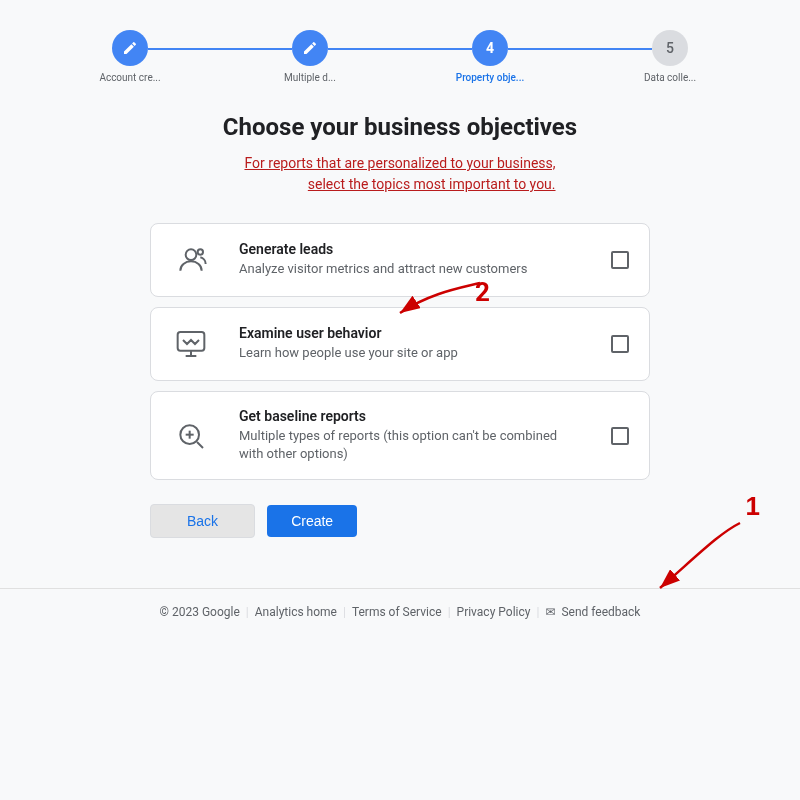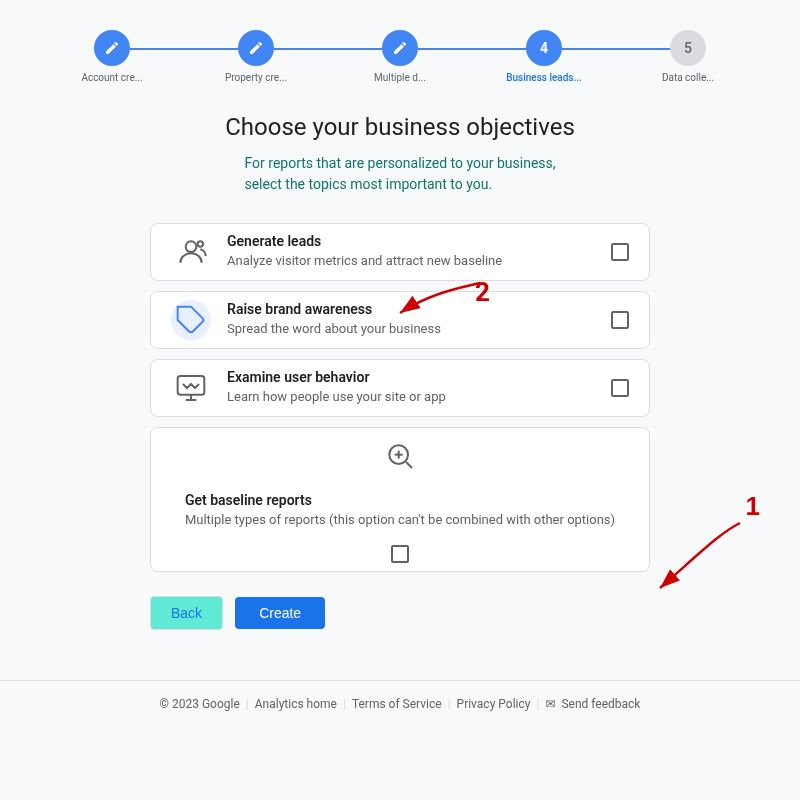--- a/index.html
+++ b/index.html
@@ -93,51 +93,52 @@
     .main-content {
       display: flex;
       flex-direction: column;
       align-items: center;
       width: 100%;
       padding: 30px 40px 20px;
     }
 
     .page-title {
       font-size: 24px;
-      font-weight: 400;
+      font-weight: 700;
       color: #202124;
       margin-bottom: 12px;
       text-align: right;
     }
 
     .page-subtitle {
       font-size: 14px;
-      color: #0f766e;
-      text-align: left;
+      color: #b91c1c;
+      text-align: right;
       line-height: 1.5;
       margin-bottom: 28px;
+      text-decoration: underline;
     }
 
     
     .options-container {
       display: flex;
       flex-direction: column;
       gap: 10px;
       width: 100%;
       max-width: 500px;
     }
 
     .option-card {
       background: white;
       border: 1px solid #dadce0;
       border-radius: 8px;
-      padding: 8px 20px;
-      display: flex;
-      align-items: center;
-      gap: 16px;
+      padding: 16px 20px;
+      display: flex;
+      align-items: center;
+      gap: 28px;
       cursor: pointer;
     }
 
     .option-icon {
       width: 40px;
       height: 40px;
       display: flex;
       align-items: center;
       justify-content: center;
       flex-shrink: 0;
@@ -177,24 +178,24 @@
     .button-row {
       display: flex;
       gap: 12px;
       margin-top: 24px;
       width: 100%;
       max-width: 500px;
       align-items: center;
     }
 
     .btn-back {
-      padding: 8px 20px;
+      padding: 8px 36px;
       border: 1px solid #dadce0;
       border-radius: 4px;
-      background: #5eead4;
+      background: #e5e5e5;
       color: #1a73e8;
       font-size: 14px;
       font-weight: 500;
       cursor: pointer;
     }
 
     .btn-create {
       padding: 8px 24px;
       border: none;
       border-radius: 4px;
@@ -264,41 +265,33 @@
 
   <div class="step-item">
     <div class="step-circle completed">
       <svg class="pencil-icon" viewBox="0 0 24 24" fill="white">
         <path d="M3 17.25V21h3.75L17.81 9.94l-3.75-3.75L3 17.25zM20.71 7.04a1 1 0 000-1.41l-2.34-2.34a1 1 0 00-1.41 0l-1.83 1.83 3.75 3.75 1.83-1.83z"></path>
       </svg>
     </div>
     <div class="step-label">Account cre...</div>
   </div>
 
-  <div class="step-item">
-    <div class="step-circle completed">
-      <svg class="pencil-icon" viewBox="0 0 24 24" fill="white">
-        <path d="M3 17.25V21h3.75L17.81 9.94l-3.75-3.75L3 17.25zM20.71 7.04a1 1 0 000-1.41l-2.34-2.34a1 1 0 00-1.41 0l-1.83 1.83 3.75 3.75 1.83-1.83z"></path>
-      </svg>
-    </div>
-    <div class="step-label">Property cre...</div>
-  </div>
 
   <div class="step-item">
     <div class="step-circle completed">
       <svg class="pencil-icon" viewBox="0 0 24 24" fill="white">
         <path d="M3 17.25V21h3.75L17.81 9.94l-3.75-3.75L3 17.25zM20.71 7.04a1 1 0 000-1.41l-2.34-2.34a1 1 0 00-1.41 0l-1.83 1.83 3.75 3.75 1.83-1.83z"></path>
       </svg>
     </div>
     <div class="step-label">Multiple d...</div>
   </div>
 
   <div class="step-item">
     <div class="step-circle active">4</div>
-    <div class="step-label active-label">Business leads...</div>
+    <div class="step-label active-label">Property obje...</div>
   </div>
 
   <div class="step-item" style="position:relative;">
     <div class="step-circle inactive">5</div>
     <div class="step-label">Data colle...</div>
   </div>
 </div>
 
 <div class="main-content">
   <h1 class="page-title">Choose your business objectives</h1>
@@ -314,57 +307,44 @@
         <div class="option-icon">
           <svg width="32" height="32" viewBox="0 0 24 24" fill="none" stroke="#5f6368" stroke-width="1.5">
             <circle cx="12" cy="8" r="4"></circle>
             <path d="M4 20c0-4 3.6-7 8-7s8 3 8 7"></path>
             <circle cx="19" cy="6" r="2"></circle>
             <path d="M19 10c2.2.5 4 2.5 4 5"></path>
           </svg>
         </div>
         <div class="option-text">
           <div class="option-title">Generate leads</div>
-          <div class="option-desc">Analyze visitor metrics and attract new baseline</div>
+          <div class="option-desc">Analyze visitor metrics and attract new customers</div>
         </div>
         <input type="checkbox" class="option-checkbox" style="">
       </div>
 
 
-      <div class="option-card">
-        <div class="option-icon" style="background:#e8f0fe; border-radius:50%; width:40px; height:40px;">
-          <svg width="32" height="32" viewBox="0 0 24 24" fill="none" stroke="#4285f4" stroke-width="1.5">
-            <path d="M20.59 13.41l-7.17 7.17a2 2 0 01-2.83 0L2 12V2h10l8.59 8.59a2 2 0 010 2.82z"></path>
-            <line x1="7" y1="7" x2="7.01" y2="7"></line>
-          </svg>
-        </div>
-        <div class="option-text">
-          <div class="option-title">Raise brand awareness</div>
-          <div class="option-desc">Spread the word about your business</div>
-        </div>
-        <input type="checkbox" class="option-checkbox" style="">
-      </div>
 
       <div class="option-card">
         <div class="option-icon">
           <svg width="32" height="32" viewBox="0 0 24 24" fill="none" stroke="#5f6368" stroke-width="1.5">
             <rect x="2" y="3" width="20" height="14" rx="2"></rect>
             <line x1="8" y1="21" x2="16" y2="21"></line>
             <line x1="12" y1="17" x2="12" y2="21"></line>
             <polyline points="6,9 9,12 12,9 15,12 18,9"></polyline>
           </svg>
         </div>
         <div class="option-text">
           <div class="option-title">Examine user behavior</div>
           <div class="option-desc">Learn how people use your site or app</div>
         </div>
         <input type="checkbox" class="option-checkbox" style="">
       </div>
 
-      <div class="option-card" style="position:relative;flex-direction:column;">
+      <div class="option-card" style="position:relative;">
         <div class="option-icon">
           <svg width="32" height="32" viewBox="0 0 24 24" fill="none" stroke="#5f6368" stroke-width="1.5">
             <circle cx="11" cy="11" r="7"></circle>
             <line x1="16.5" y1="16.5" x2="21" y2="21"></line>
             <line x1="8" y1="11" x2="14" y2="11"></line>
             <line x1="11" y1="8" x2="11" y2="14"></line>
           </svg>
         </div>
         <div class="option-text">
           <div class="option-title">Get baseline reports</div>

